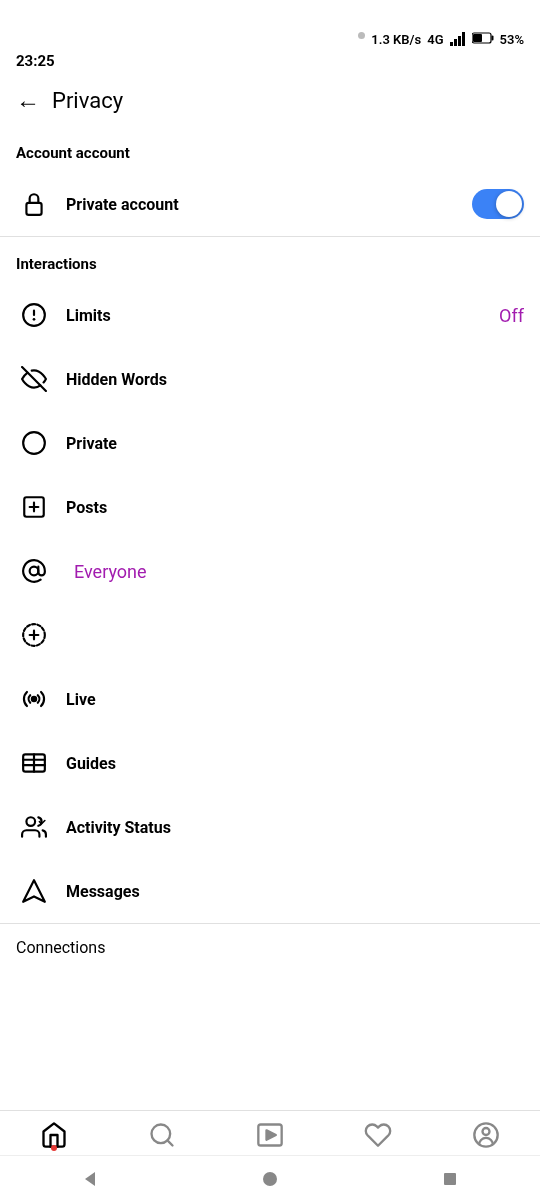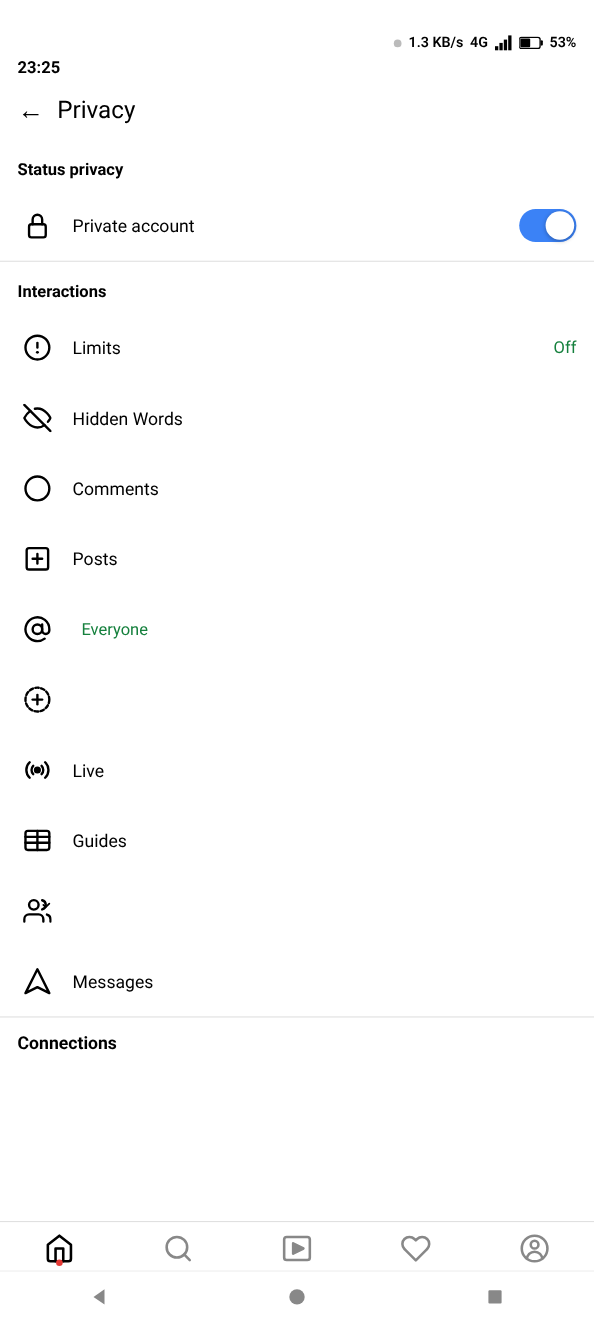--- a/index.html
+++ b/index.html
@@ -19,21 +19,21 @@
       display: flex;
       justify-content: space-between;
       align-items: center;
       padding: 8px 16px 4px;
       font-size: 14px;
       font-weight: 600;
     }
     .status-left { font-weight: 700; font-size: 15px; margin-top: 44px; }
     .status-right {
       display: flex;
-      align-items: center;
+      align-items: flex-start;
       gap: 6px;
       font-size: 13px;
     }
     .status-dot { width: 7px; height: 7px; background: #bbb; border-radius: 50%; }
 
     
     .header {
       display: flex;
       align-items: center;
       padding: 12px 16px 12px;
@@ -83,27 +83,27 @@
       margin-right: 14px;
     }
     .setting-icon svg {
       width: 26px;
       height: 26px;
     }
 
     .setting-label {
       flex: 1;
       font-size: 16px;
-      font-weight: 400;
+      font-weight: 700;
       color: #000;
     }
 
     .setting-value {
-      font-size: 15px;
-      color: #15803d;
+      font-size: 18px;
+      color: #a21caf;
       margin-left: 8px;
     }
 
     
     .toggle {
       width: 52px;
       height: 30px;
       border-radius: 15px;
       background: #3b82f6;
       position: relative;
@@ -165,21 +165,21 @@
       display: flex;
       align-items: center;
       justify-content: center;
       cursor: pointer;
     }
 
     
     .connections-label {
       padding: 14px 16px 6px;
       font-size: 16px;
-      font-weight: 700;
+      font-weight: 400;
       color: #000;
     }
   </style>
 </head>
 <body>
 
 <div class="status-bar">
   <span class="status-left">23:25</span>
   <div class="status-right">
     <span class="status-dot"></span>
@@ -200,21 +200,21 @@
     </svg>
     <span>53%</span>
   </div>
 </div>
 
 <div class="header">
   <span class="back-arrow">←</span>
   <span class="header-title">Privacy</span>
 </div>
 
-<div class="section-label">Status privacy</div>
+<div class="section-label">Account account</div>
 
 <div class="setting-row">
   <div class="setting-icon">
     <svg viewBox="0 0 24 24" fill="none" stroke="#000" stroke-width="2" stroke-linecap="round" stroke-linejoin="round">
       <rect x="5" y="11" width="14" height="11" rx="2"></rect>
       <path d="M8 11V7a4 4 0 0 1 8 0v4"></path>
     </svg>
   </div>
   <span class="setting-label">Private account</span>
   <div class="toggle">
@@ -248,21 +248,21 @@
   </div>
   <span class="setting-label">Hidden Words</span>
 </div>
 
 <div class="setting-row">
   <div class="setting-icon">
     <svg viewBox="0 0 24 24" fill="none" stroke="#000" stroke-width="2" stroke-linecap="round" stroke-linejoin="round">
       <circle cx="12" cy="12" r="10"></circle>
     </svg>
   </div>
-  <span class="setting-label">Comments</span>
+  <span class="setting-label">Private</span>
 </div>
 
 <div class="setting-row">
   <div class="setting-icon">
     <svg viewBox="0 0 24 24" fill="none" stroke="#000" stroke-width="2" stroke-linecap="round" stroke-linejoin="round">
       <rect x="3" y="3" width="18" height="18" rx="2"></rect>
       <line x1="12" y1="8" x2="12" y2="16"></line>
       <line x1="8" y1="12" x2="16" y2="12"></line>
     </svg>
   </div>
@@ -319,20 +319,21 @@
 <div class="setting-row">
   <div class="setting-icon">
     <svg viewBox="0 0 24 24" fill="none" stroke="#000" stroke-width="2" stroke-linecap="round" stroke-linejoin="round">
       <path d="M17 21v-2a4 4 0 0 0-4-4H5a4 4 0 0 0-4 4v2"></path>
       <circle cx="9" cy="7" r="4"></circle>
       <path d="M23 21v-2a4 4 0 0 0-3-3.87"></path>
       <path d="M16 3.13a4 4 0 0 1 0 7.75"></path>
       <polyline points="22 6 19 9 17 7" stroke="#000" stroke-width="1.5"></polyline>
     </svg>
   </div>
+  <span class="setting-label">Activity Status</span>
 </div>
 
 <div class="setting-row">
   <div class="setting-icon">
     <svg viewBox="0 0 24 24" fill="none" stroke="#000" stroke-width="2" stroke-linecap="round" stroke-linejoin="round">
       <polygon points="12 2 22 22 12 17 2 22 12 2"></polygon>
     </svg>
   </div>
   <span class="setting-label">Messages</span>
 </div>

